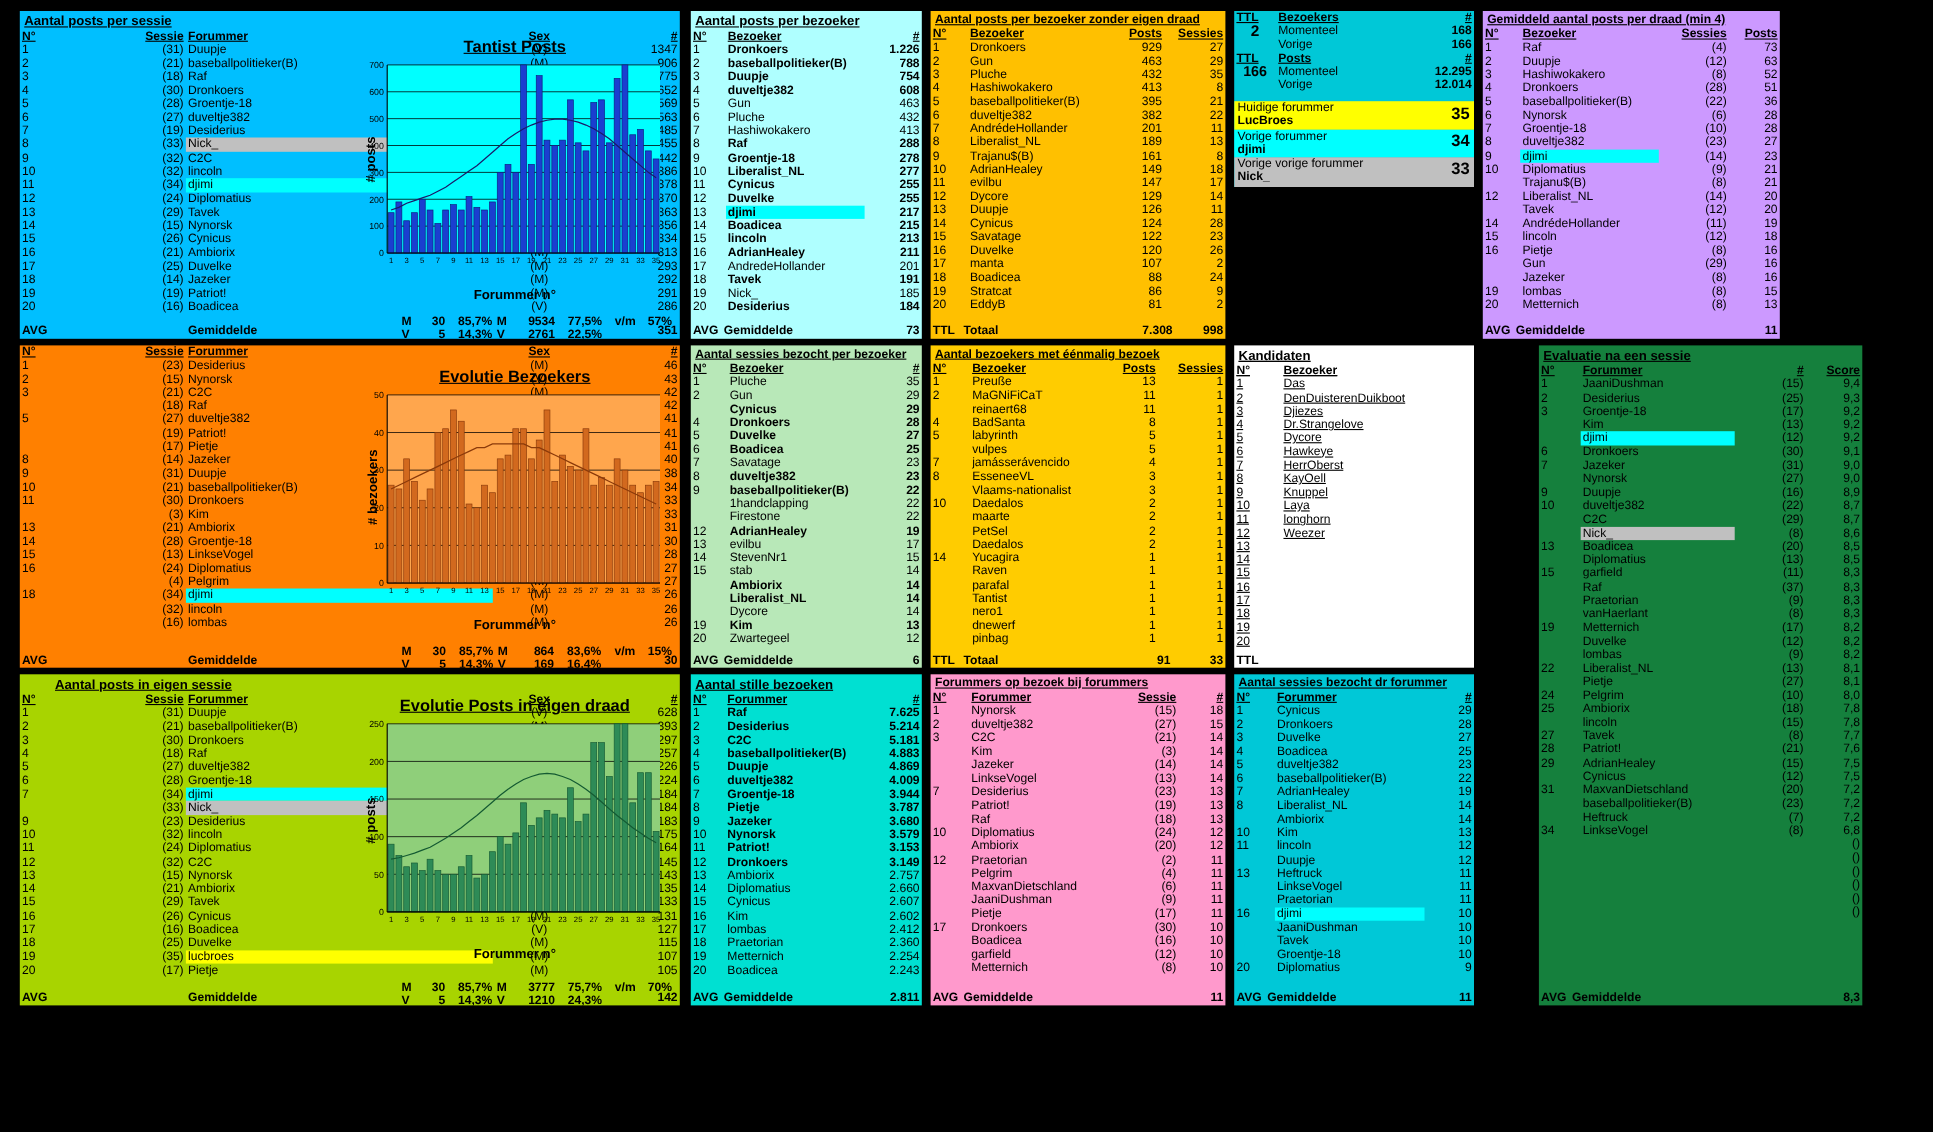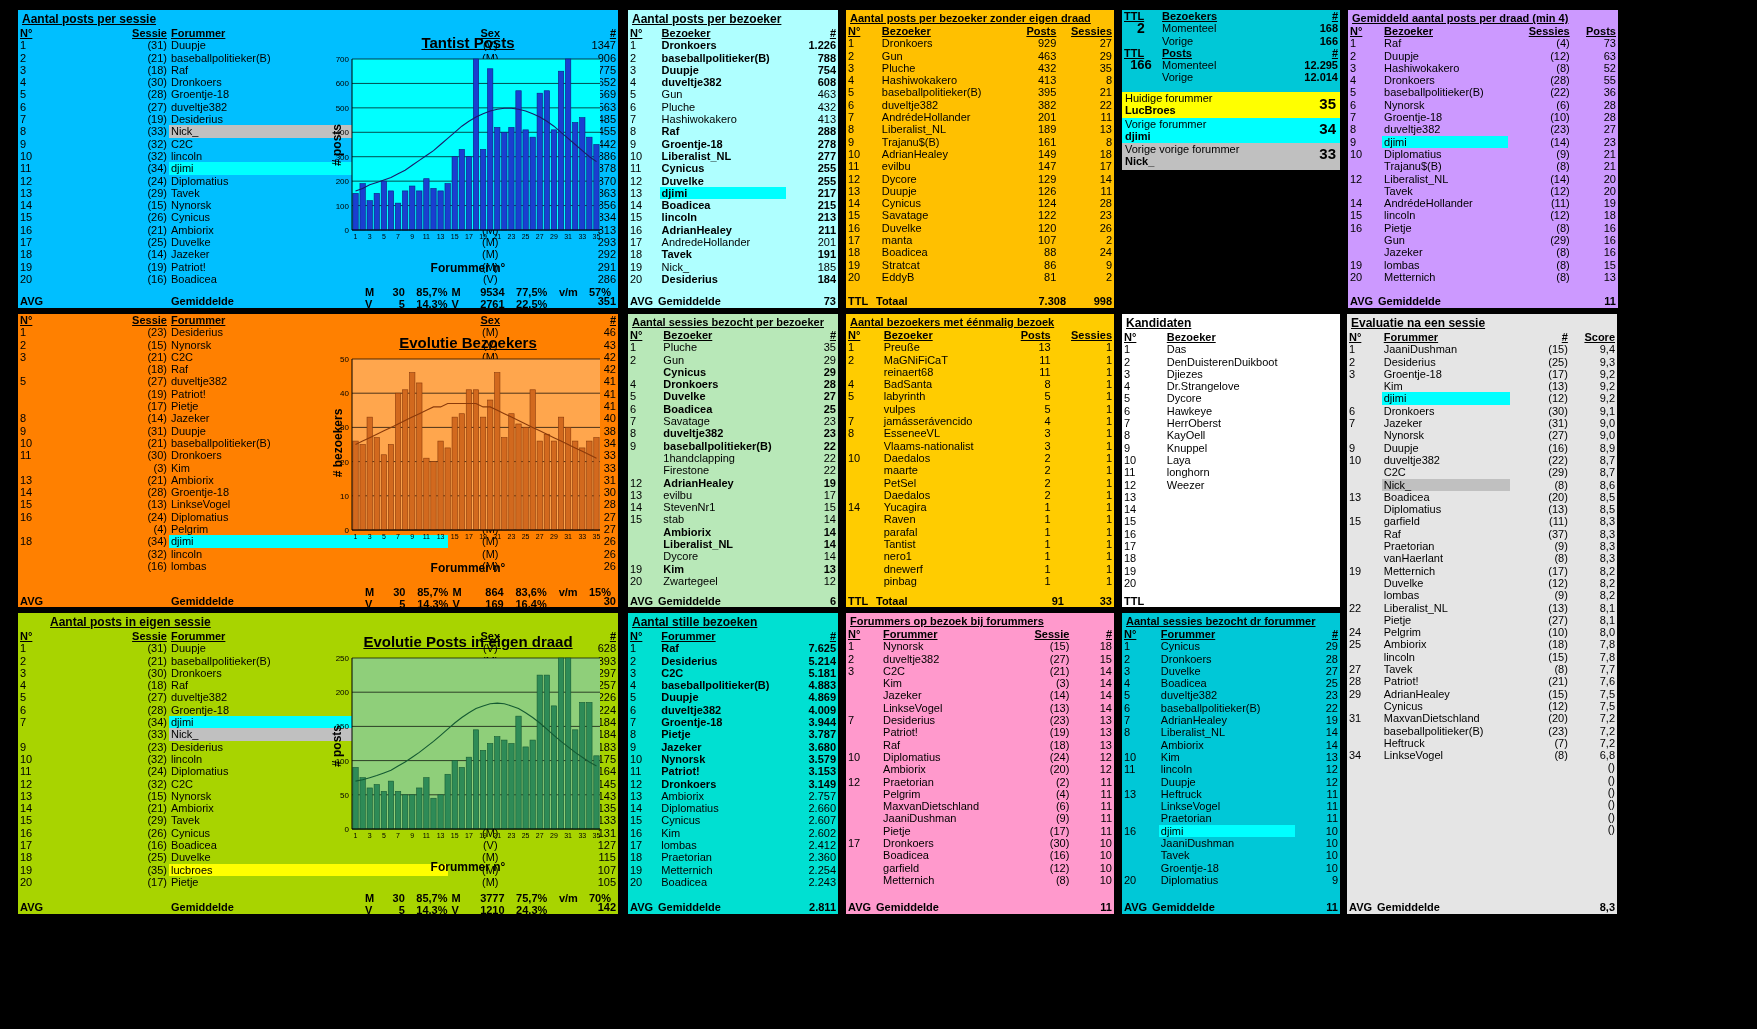--- a/index.html
+++ b/index.html
@@ -653,21 +653,21 @@
           <tr>
             <td style="width: 24px;">3</td>
             <td style="width: 0px;">Hashiwokakero</td>
             <td class="r" style="width: 48px;">(8)</td>
             <td class="r" style="width: 34px;">52</td>
           </tr>
           <tr>
             <td style="width: 24px;">4</td>
             <td style="width: 0px;">Dronkoers</td>
             <td class="r" style="width: 48px;">(28)</td>
-            <td class="r" style="width: 34px;">55</td>
+            <td class="r" style="width: 34px;">51</td>
           </tr>
           <tr>
             <td style="width: 24px;">5</td>
             <td style="width: 0px;">baseballpolitieker(B)</td>
             <td class="r" style="width: 48px;">(22)</td>
             <td class="r" style="width: 34px;">36</td>
           </tr>
           <tr>
             <td style="width: 24px;">6</td>
             <td style="width: 0px;">Nynorsk</td>
@@ -1306,21 +1306,21 @@
           <tr class="foot">
         <td style="width:24px">TTL</td>
         <td>Totaal</td>
         <td style="width:36px" class="r">91</td>
         <td style="width:44px" class="r">33</td>
       </tr>
     </tbody>
       </table>
   </div>
 
-  <div class="panel" style="left:1122px;top:314px;width:218px;height:293px;background:#ffffff;">
+  <div class="panel" style="left:1122px;top:314px;width:218px;height:293px;background:#ffffff;text-decoration:underline;">
     <div class="ttl" style="padding:2px 4px 1px 4px;">Kandidaten</div>
     <table>
       <tbody>
           <tr class="hdr">
         <td style="width:24px">N°</td>
         <td>Bezoeker</td>
       </tr>
       </tbody>
         <tbody id="t8">
           <tr>
@@ -1408,21 +1408,21 @@
     <table style="position:absolute;left:0;top:281px;">
       <tbody>
           <tr class="foot">
         <td style="width:24px">TTL</td>
         <td></td>
       </tr>
     </tbody>
       </table>
   </div>
 
-  <div class="panel" style="left:1347px;top:314px;width:270px;height:600px;background:#e5e5e5;">
+  <div class="panel" style="left:1399px;top:314px;width:294px;height:600px;background:#15803d;">
     <div class="ttl" style="padding:2px 4px 1px 4px;">Evaluatie na een sessie</div>
     <table>
       <tbody>
           <tr class="hdr">
         <td style="width:24px">N°</td>
         <td>Forummer</td>
         <td style="width:44px" class="r">#</td>
         <td style="width:34px" class="r">Score</td>
       </tr>
       </tbody>

